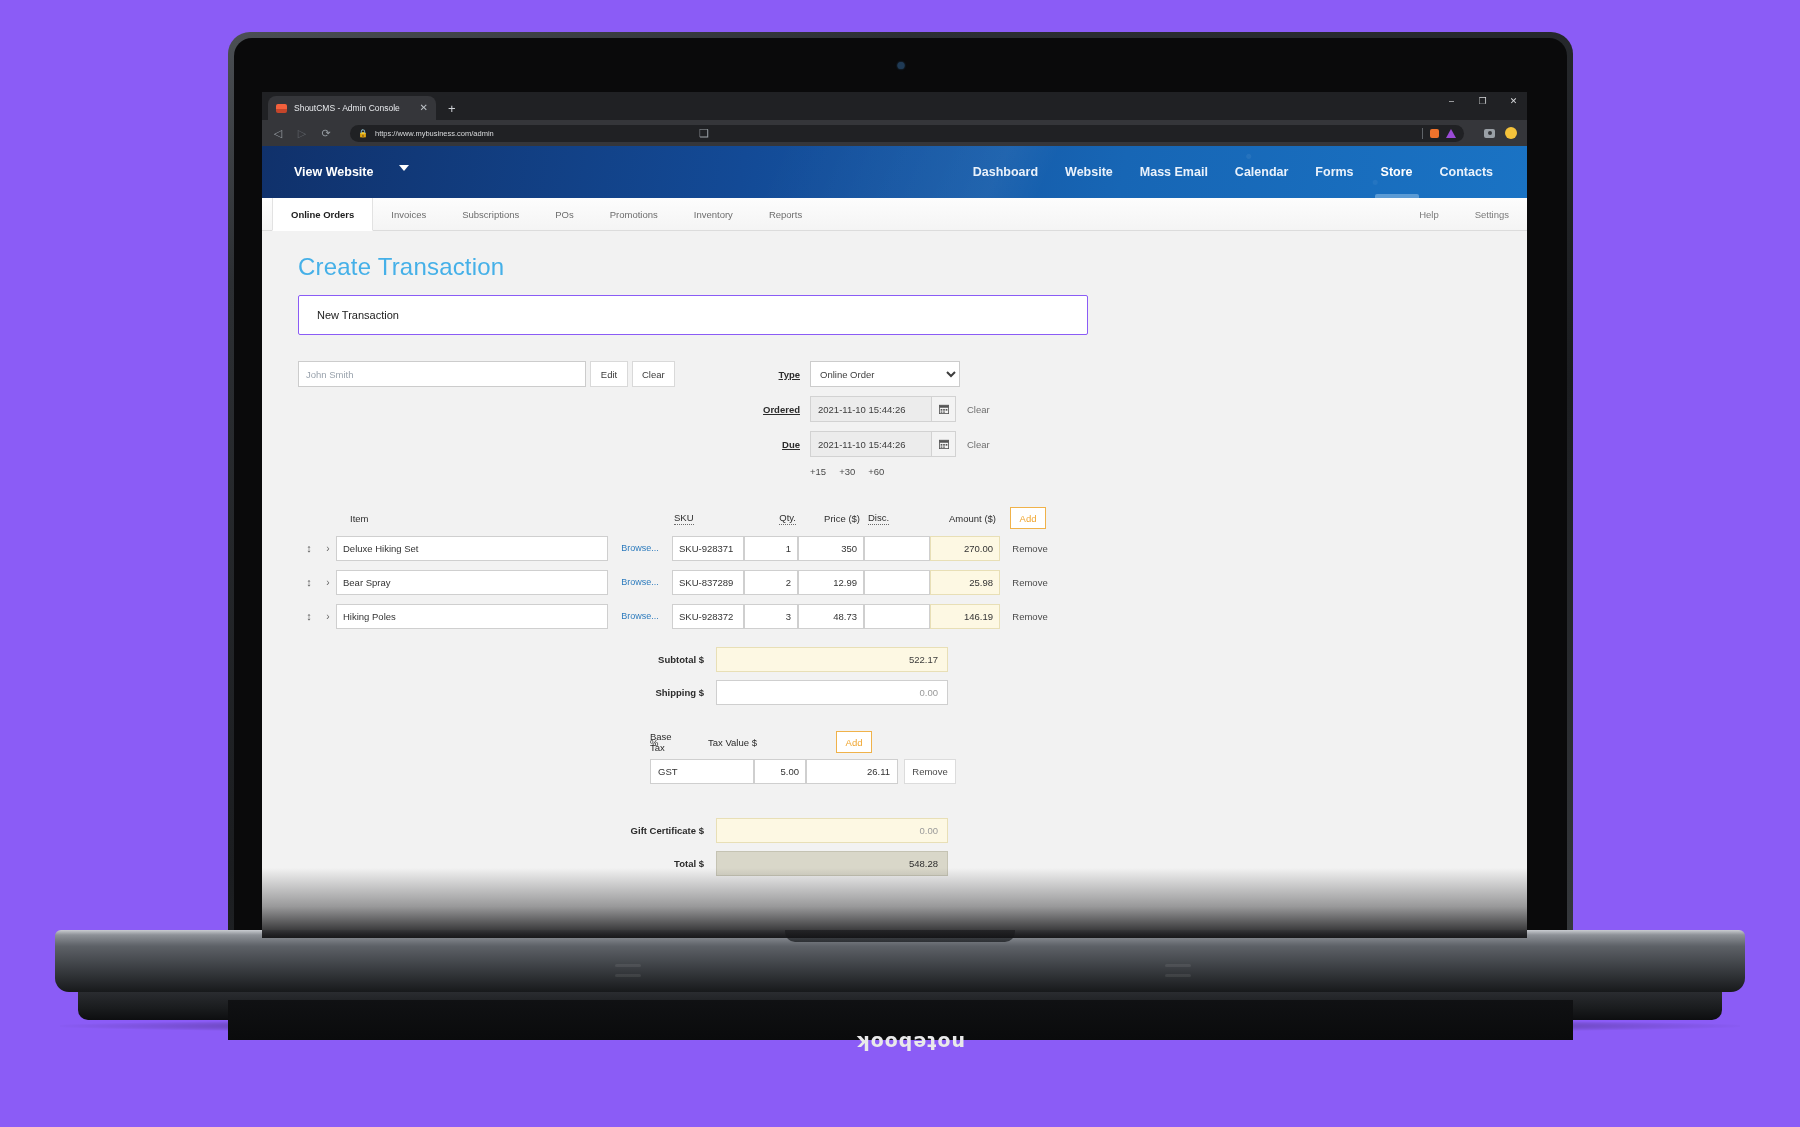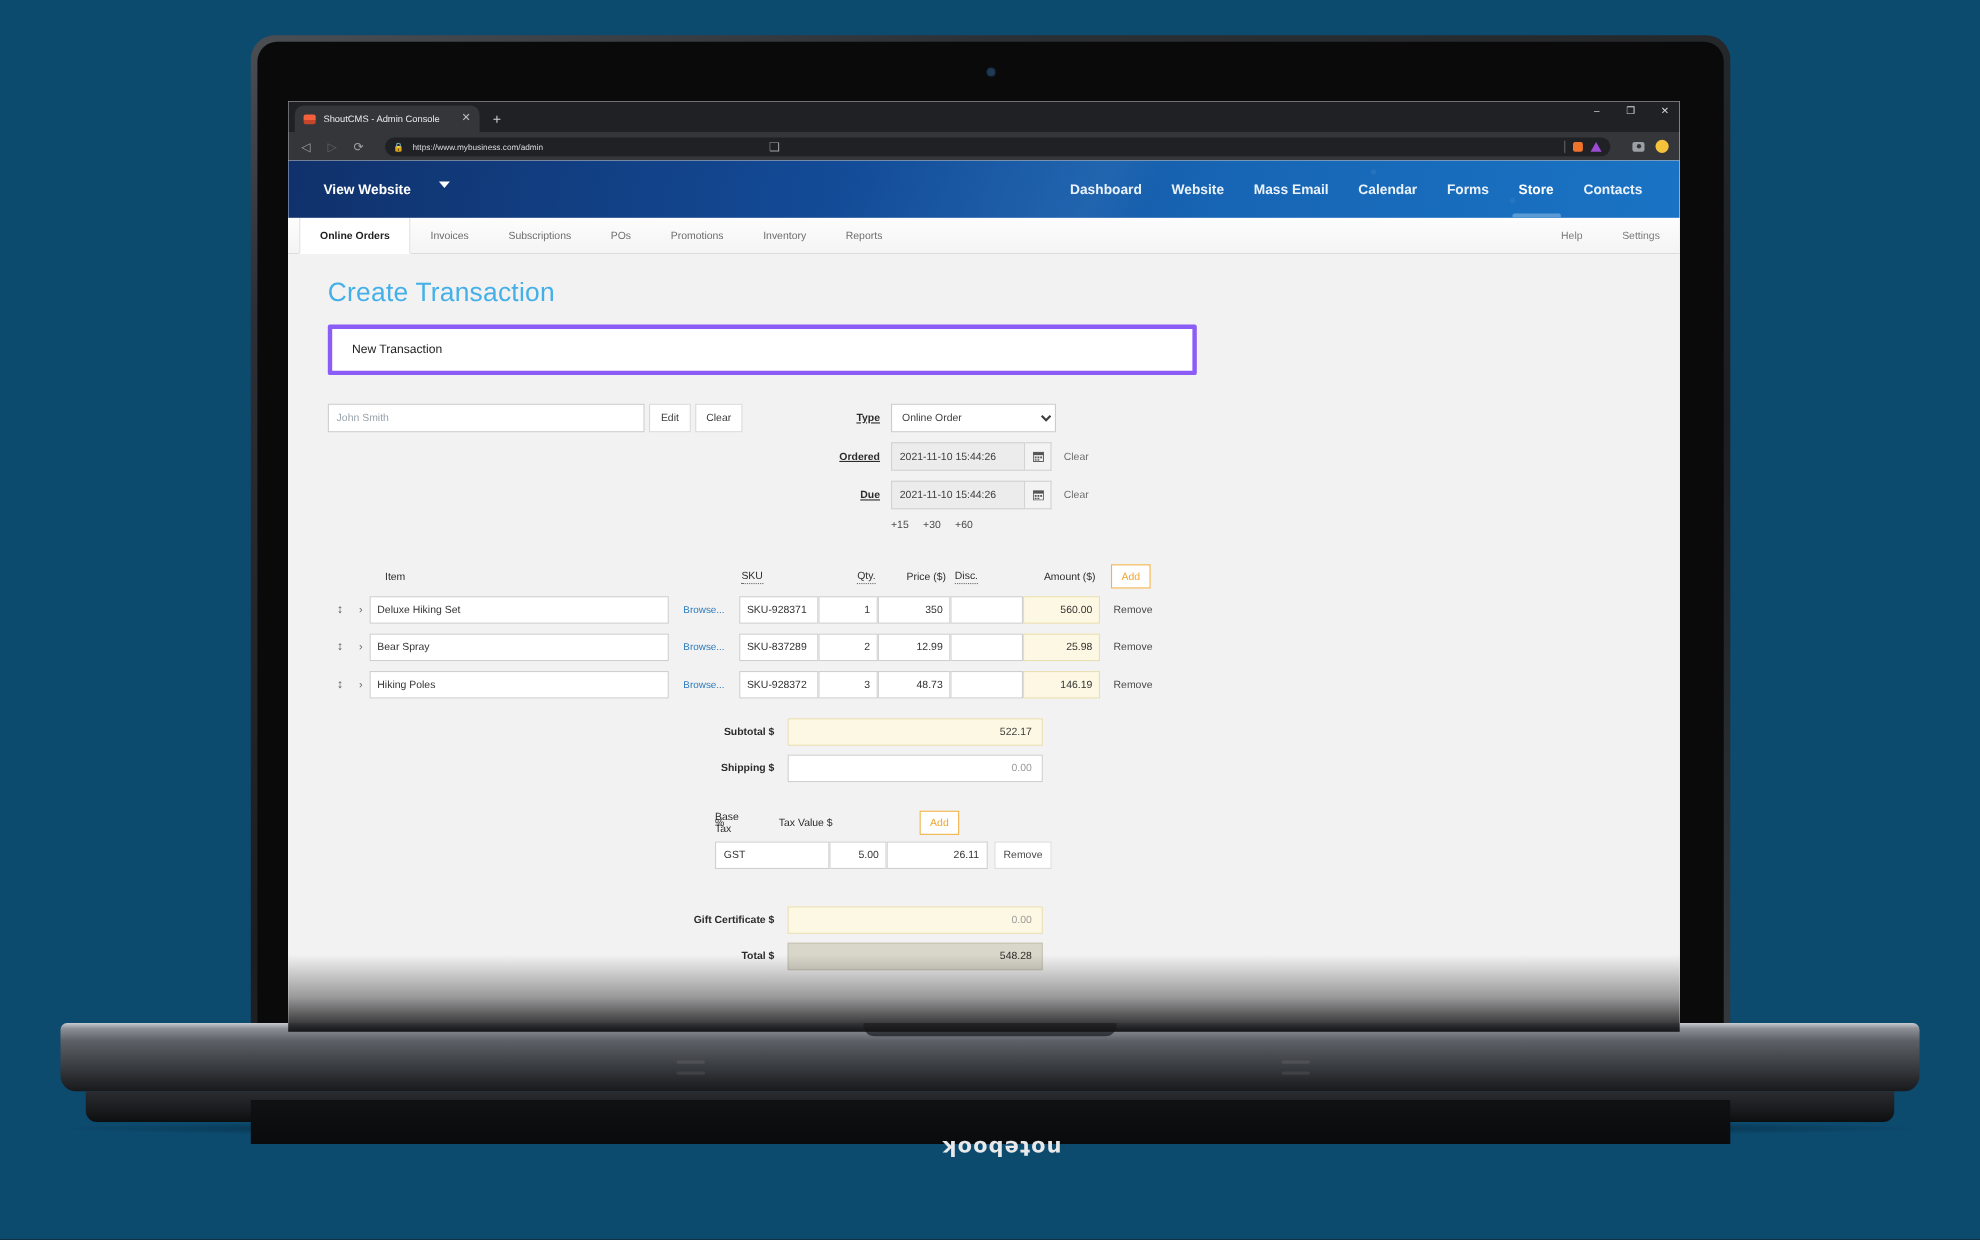--- a/index.html
+++ b/index.html
@@ -5,21 +5,21 @@
   * { box-sizing: border-box; }
   html, body {
     margin: 0; padding: 0;
     width: 1800px; height: 1127px;
     background: #000;
     font-family: "Liberation Sans", sans-serif;
     overflow: hidden;
   }
 
   
-  .stage { position: relative; width: 1800px; height: 1127px; background: #0c4a6e; }
+  .stage { position: relative; width: 1800px; height: 1127px; background: #8b5cf6; }
 
   .laptop-lid {
     position: absolute;
     left: 228px; top: 32px;
     width: 1345px; height: 906px;
     background: linear-gradient(160deg, #4b4f54 0%, #2c2f33 18%, #1b1d20 60%, #35383c 100%);
     border-radius: 22px 22px 6px 6px;
     padding: 6px;
   }
   .lid-inner {
@@ -163,21 +163,21 @@
   .sn.active { color:#202020; font-weight:700; background:#fff;
     border-left:1px solid #e2e2e2; border-right:1px solid #e2e2e2; margin-bottom:-1px; border-bottom:1px solid #fff;}
   .sn-right { margin-left:auto; display:flex; }
   .sn-right .sn { color:#7a7a7a; }
 
   .content { background:#f2f2f2; height: calc(100% - 85px); position:relative; padding: 0 0 0 0; }
   .page-title { color:#45b0e8; font-size:24px; padding: 22px 0 14px 36px; font-weight:400; letter-spacing:.2px;}
 
   .card {
     margin-left: 36px; width: 790px; background:#fff;
-    border:4px solid #8b5cf6; border-radius:2px;
+    border:1px solid #8b5cf6; border-radius:2px;
     padding: 13px 18px; font-size:11px; color:#222;
   }
 
   .form-area { margin-left:36px; margin-top:26px; width: 900px; position:relative; height: 118px;}
   .cust-row { display:flex; align-items:center; gap:0; }
   .inp {
     border:1px solid #ccc; background:#fff; height:26px; font-size:9.5px; color:#333;
     padding: 0 7px; display:flex; align-items:center; font-family:"Liberation Sans",sans-serif;
   }
   .inp.placeholder { color:#9aa3ad; }
@@ -438,21 +438,21 @@
 
               <div class="it-row">
                 <div class="handle">↕</div>
                 <div class="caret-r">›</div>
                 <div class="cell item-c">Deluxe Hiking Set</div>
                 <div class="browse">Browse...</div>
                 <div class="cell sku-c">SKU-928371</div>
                 <div class="cell qty-c num">1</div>
                 <div class="cell price-c num">350</div>
                 <div class="cell disc-c num"></div>
-                <div class="cell amt-c amount">560.00</div>
+                <div class="cell amt-c amount">270.00</div>
                 <div class="remove">Remove</div>
               </div>
 
               <div class="it-row">
                 <div class="handle">↕</div>
                 <div class="caret-r">›</div>
                 <div class="cell item-c">Bear Spray</div>
                 <div class="browse">Browse...</div>
                 <div class="cell sku-c">SKU-837289</div>
                 <div class="cell qty-c num">2</div>

